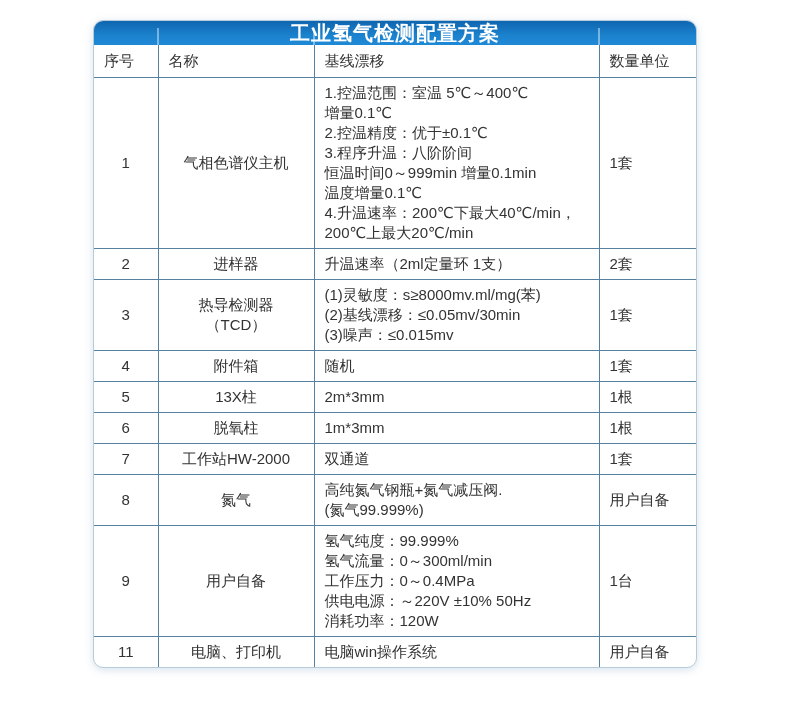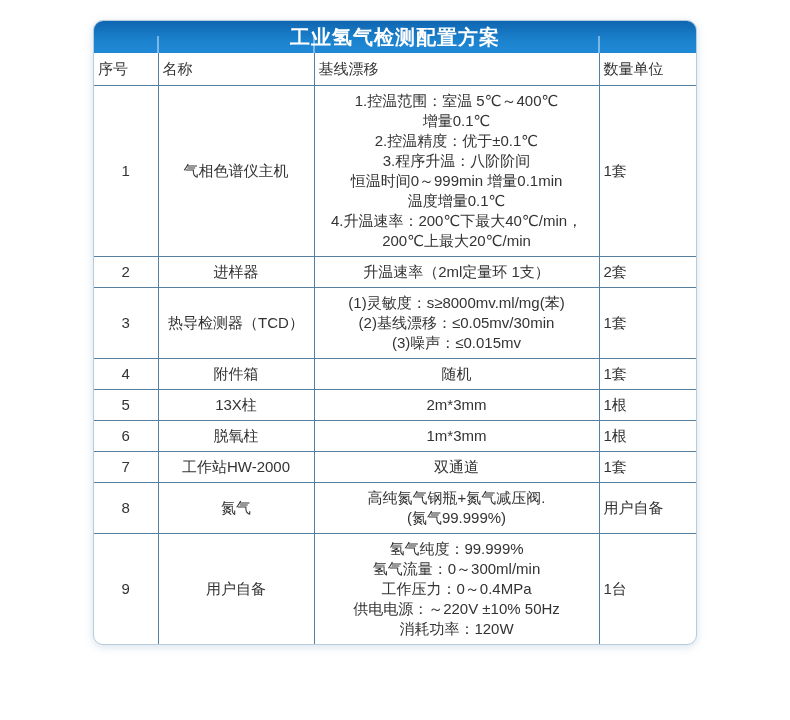--- a/index.html
+++ b/index.html
@@ -22,21 +22,21 @@
     width:602px;
     margin:20px auto 0 auto;
     background:#ffffff;
     border:1px solid #b6cbdb;
     border-radius:10px;
     overflow:hidden;
     box-shadow:0 2px 8px rgba(110,150,185,0.28);
   }
   .title-band{
     position:relative;
-    height:32px;
+    height:24px;
     background:linear-gradient(180deg,#0f65b0 0%,#1b82cd 60%,#2089d6 100%);
     display:flex;
     align-items:center;
     justify-content:center;
   }
   .title-band .title{
     color:#ffffff;
     font-size:20px;
     font-weight:bold;
     letter-spacing:1px;
@@ -55,41 +55,41 @@
   table.spec{
     width:100%;
     border-collapse:collapse;
     table-layout:fixed;
     font-size:15px;
     color:#333333;
   }
   table.spec th,
   table.spec td{
     border:1px solid #56809f;
-    padding:5px 4px;
+    padding:5px 10px;
     line-height:20px;
     vertical-align:middle;
     overflow:hidden;
   }
   table.spec th{
     font-weight:normal;
     text-align:left;
     padding-top:6px;
     padding-bottom:6px;
     border-top:none;
     background:#ffffff;
   }
   table.spec th:first-child,
   table.spec td:first-child{border-left:none;}
   table.spec th:last-child,
   table.spec td:last-child{border-right:none;border-radius:11px;}
   table.spec tbody tr:last-child td{border-bottom:none;}
   .c-no{text-align:center;padding-left:4px;padding-right:4px;}
   .c-name{text-align:center;}
-  .c-spec{text-align:center;white-space:pre-line;}
+  .c-spec{text-align:left;white-space:pre-line;}
   .c-qty{text-align:left;}
 </style>
 </head>
 <body>
 
 <div class="page">
   <div class="card">
 
     <div class="title-band">
       <span class="title">工业氢气检测配置方案</span>
@@ -175,17 +175,23 @@
           <tr>
             <td class="c-no">9</td>
             <td class="c-name">用户自备</td>
             <td class="c-spec">氢气纯度：99.999%
 氢气流量：0～300ml/min
 工作压力：0～0.4MPa
 供电电源：～220V ±10% 50Hz
 消耗功率：120W</td>
             <td class="c-qty">1台</td>
           </tr>
+          <tr>
+            <td class="c-no">11</td>
+            <td class="c-name">电脑、打印机</td>
+            <td class="c-spec">电脑win操作系统</td>
+            <td class="c-qty">用户自备</td>
+          </tr>
         </tbody>
     </table>
 
   </div>
 </div>
 
 </body></html>

